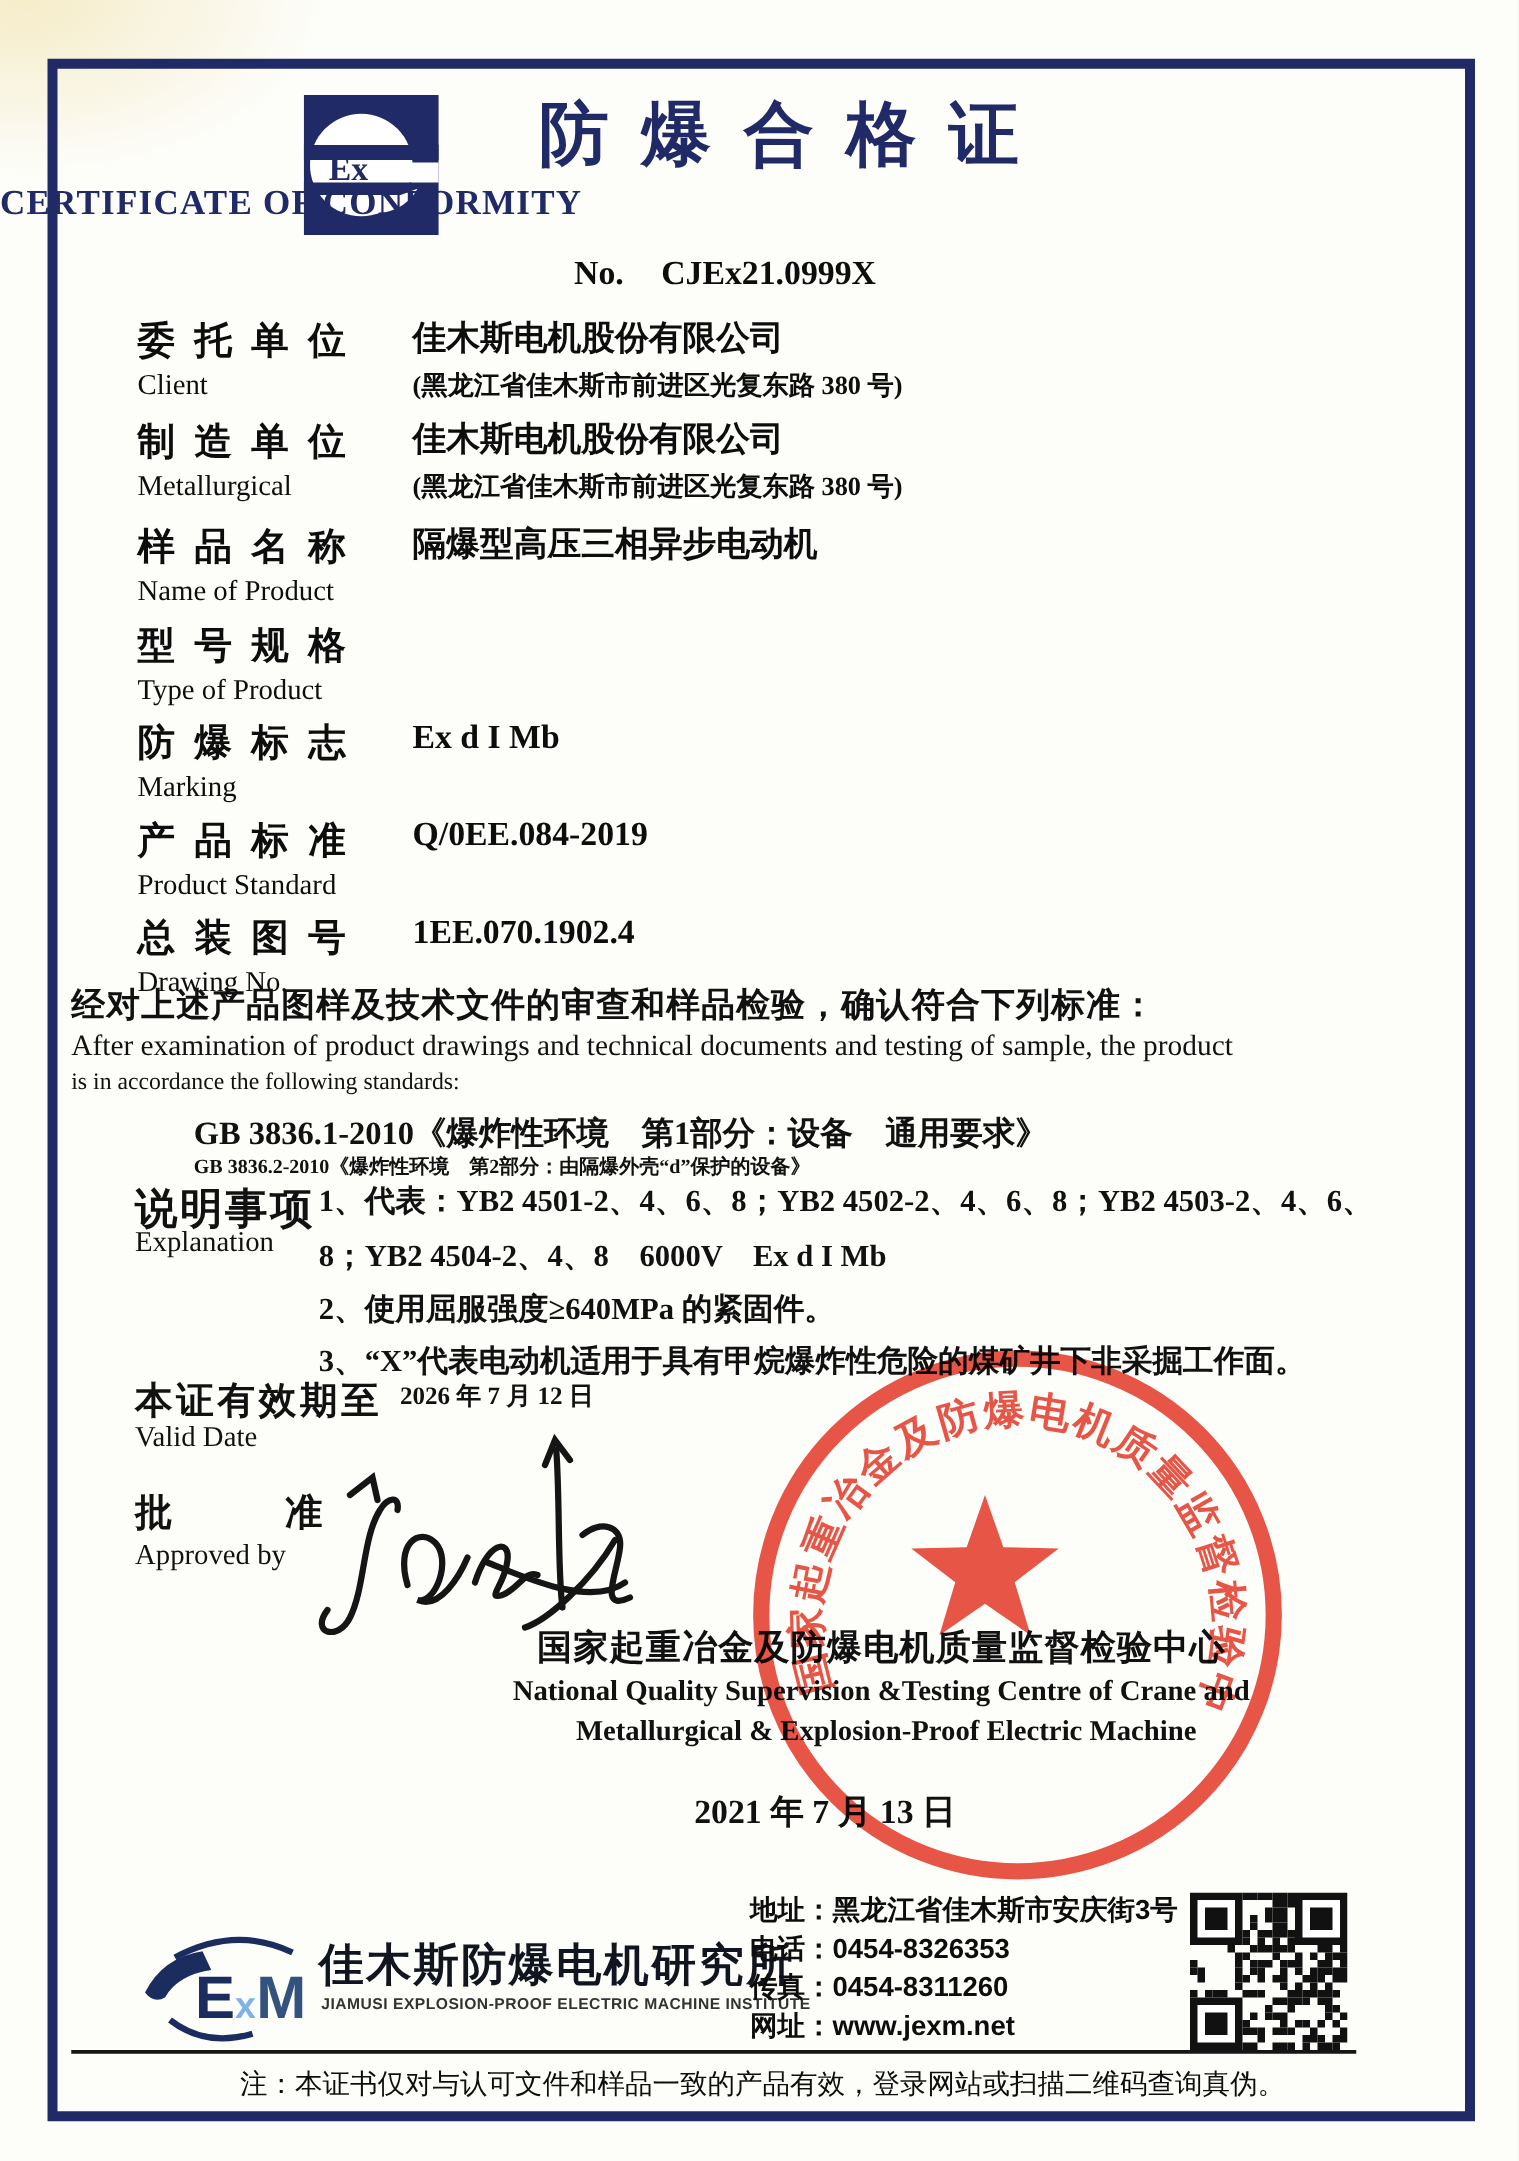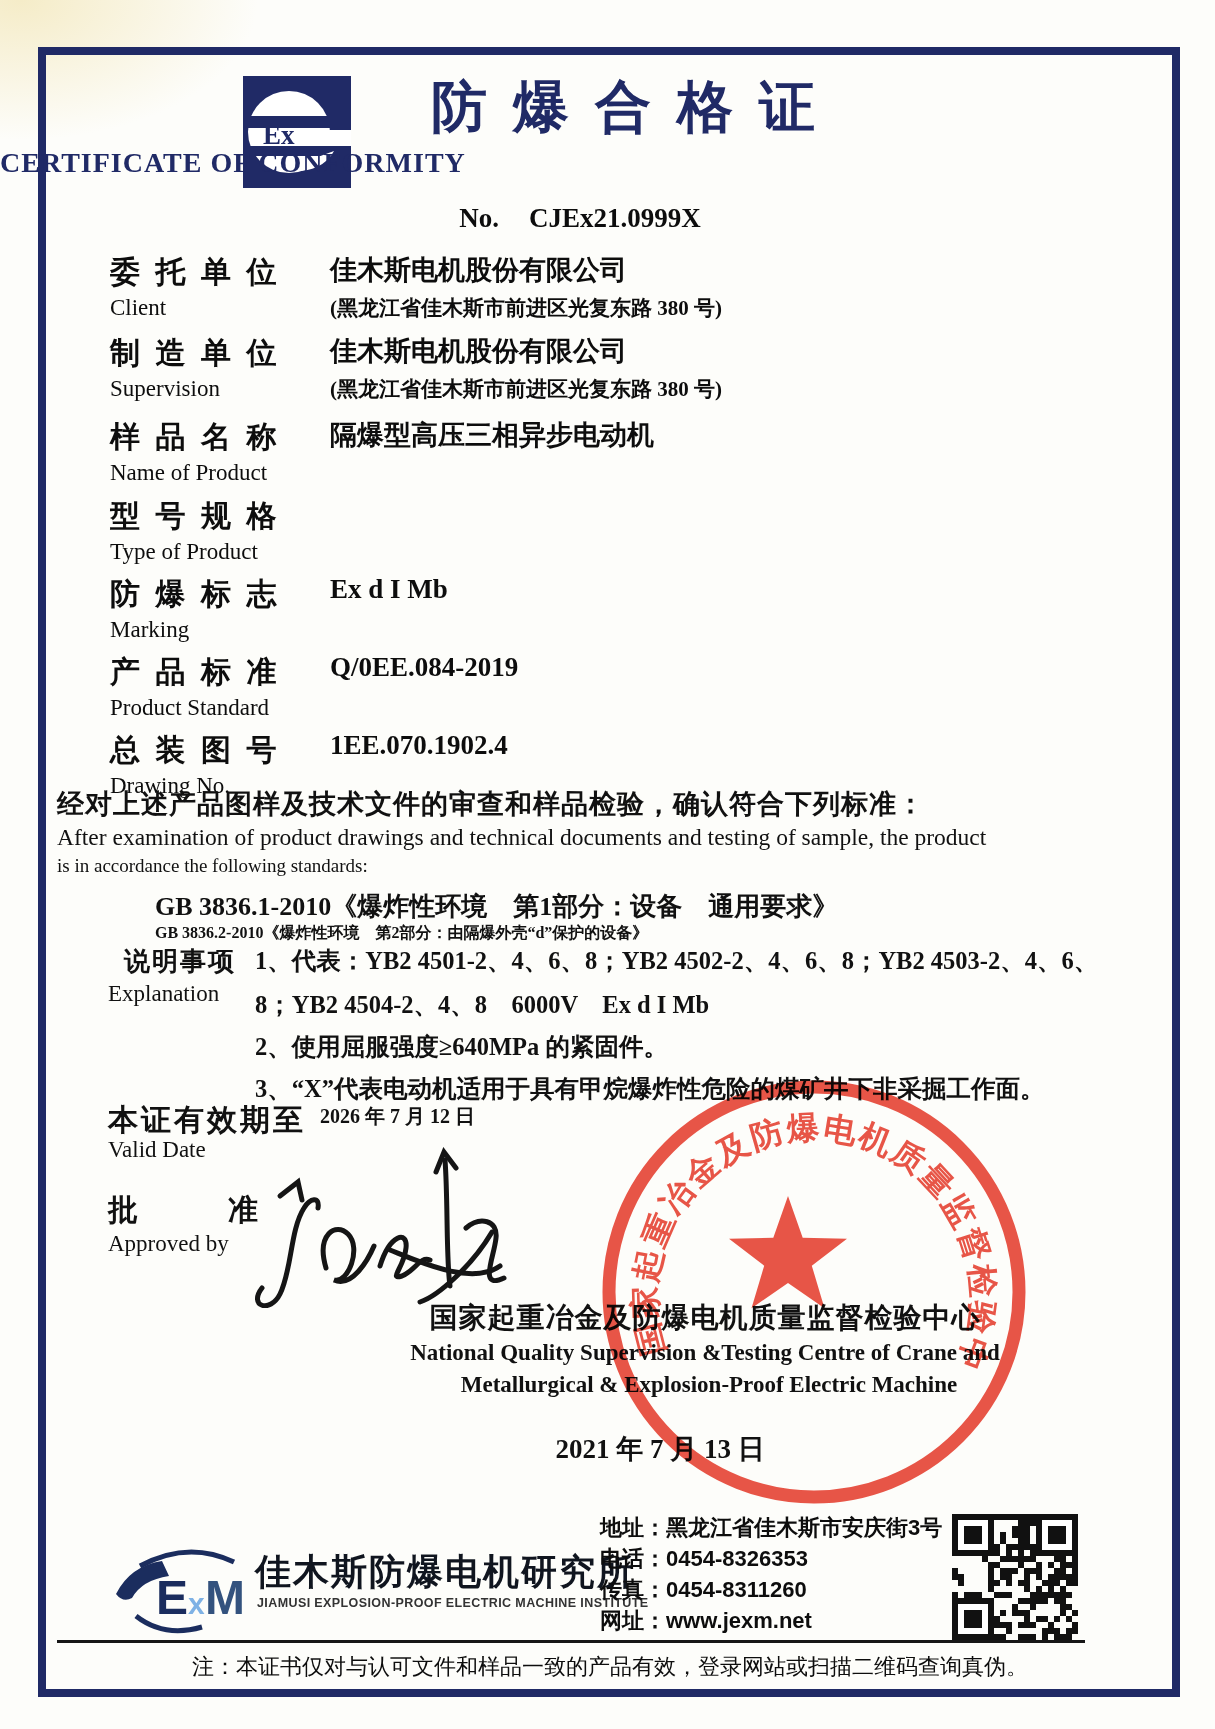--- a/index.html
+++ b/index.html
@@ -22,21 +22,21 @@
   .fvalue{position:absolute;left:220px;top:0;width:780px;}
   .fval{font-size:27px;font-weight:bold;color:#0d0d0d;}
   .fnote{font-size:21px;font-weight:600;margin-top:6px;color:#0d0d0d;}
   
   .st-cn{left:57px;top:786px;width:1080px;font-size:27px;font-weight:bold;letter-spacing:1px;}
   .st-en1{left:57px;top:824px;width:1080px;font-size:23.5px;}
   .st-en2{left:57px;top:855px;width:1080px;font-size:19px;}
   .st-gb1{left:155px;top:889px;width:1000px;font-size:26px;font-weight:600;}
   .st-gb2{left:155px;top:923px;width:1000px;font-size:16px;font-weight:600;}
   
-  .exp-label-cn{left:124px;top:944px;font-size:26px;font-weight:bold;letter-spacing:2px;}
+  .exp-label-cn{left:108px;top:944px;font-size:34px;font-weight:bold;letter-spacing:2px;}
   .exp-label-en{left:108px;top:981px;font-size:23px;}
   .exp-line{position:absolute;left:255px;width:890px;font-size:24.5px;font-weight:bold;}
   
   .valid-cn{left:108px;top:1100px;font-size:30px;font-weight:bold;letter-spacing:3px;}
   .valid-en{left:108px;top:1137px;font-size:23px;}
   .valid-val{left:320px;top:1103px;font-size:20px;font-weight:bold;}
   .appr-cn{left:108px;top:1190px;font-size:30px;font-weight:bold;}
   .appr-en{left:108px;top:1231px;font-size:23px;}
   
   .iss-cn{left:300px;top:1299px;width:810px;text-align:center;font-size:28px;font-weight:bold;letter-spacing:1px;}
@@ -84,21 +84,21 @@
   <div class="frow" style="top:252px">
     <div class="flabel-cn">委 托 单 位</div>
     <div class="flabel-en">Client</div>
     <div class="fvalue">
         <div class="fval">佳木斯电机股份有限公司</div>
       <div class="fnote">(黑龙江省佳木斯市前进区光复东路 380 号)</div>
       </div>
   </div>
   <div class="frow" style="top:333px">
     <div class="flabel-cn">制 造 单 位</div>
-    <div class="flabel-en">Supervision</div>
+    <div class="flabel-en">Metallurgical</div>
     <div class="fvalue">
         <div class="fval">佳木斯电机股份有限公司</div>
       <div class="fnote">(黑龙江省佳木斯市前进区光复东路 380 号)</div>
       </div>
   </div>
   <div class="frow" style="top:417px">
     <div class="flabel-cn">样 品 名 称</div>
     <div class="flabel-en">Name of Product</div>
     <div class="fvalue">
         <div class="fval">隔爆型高压三相异步电动机</div>

